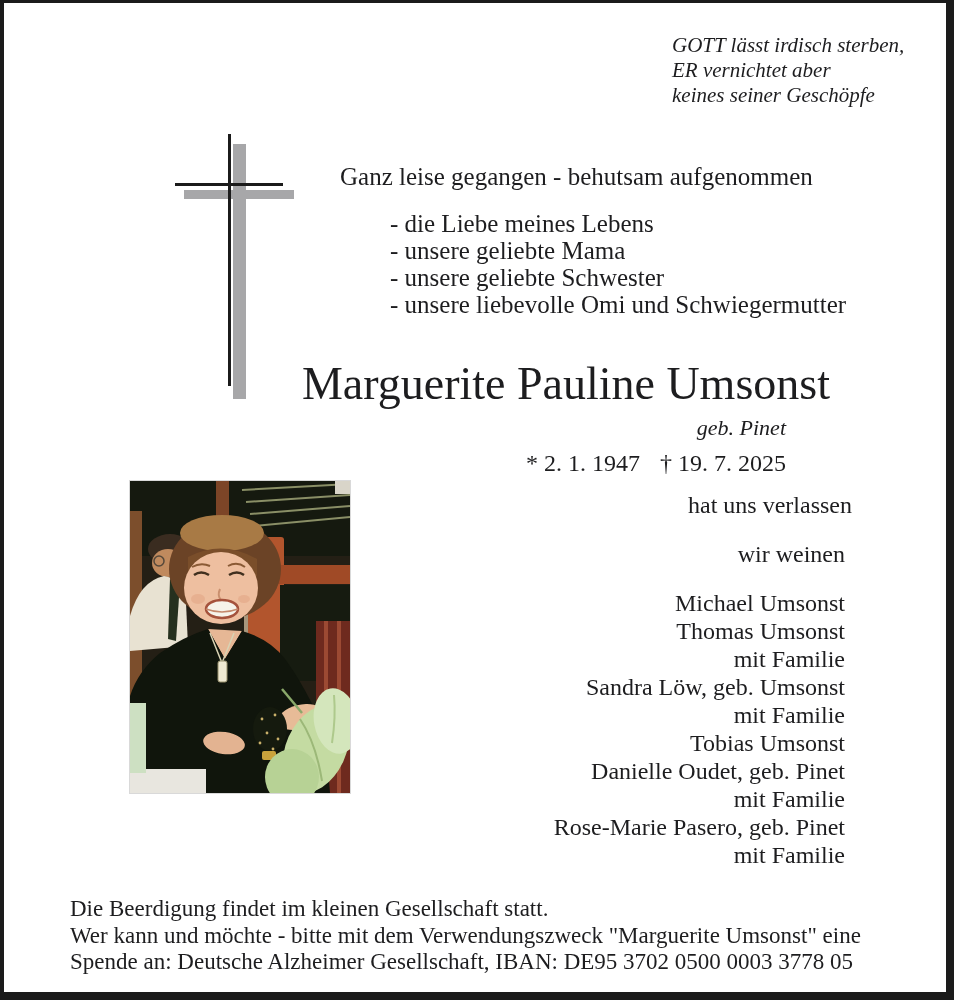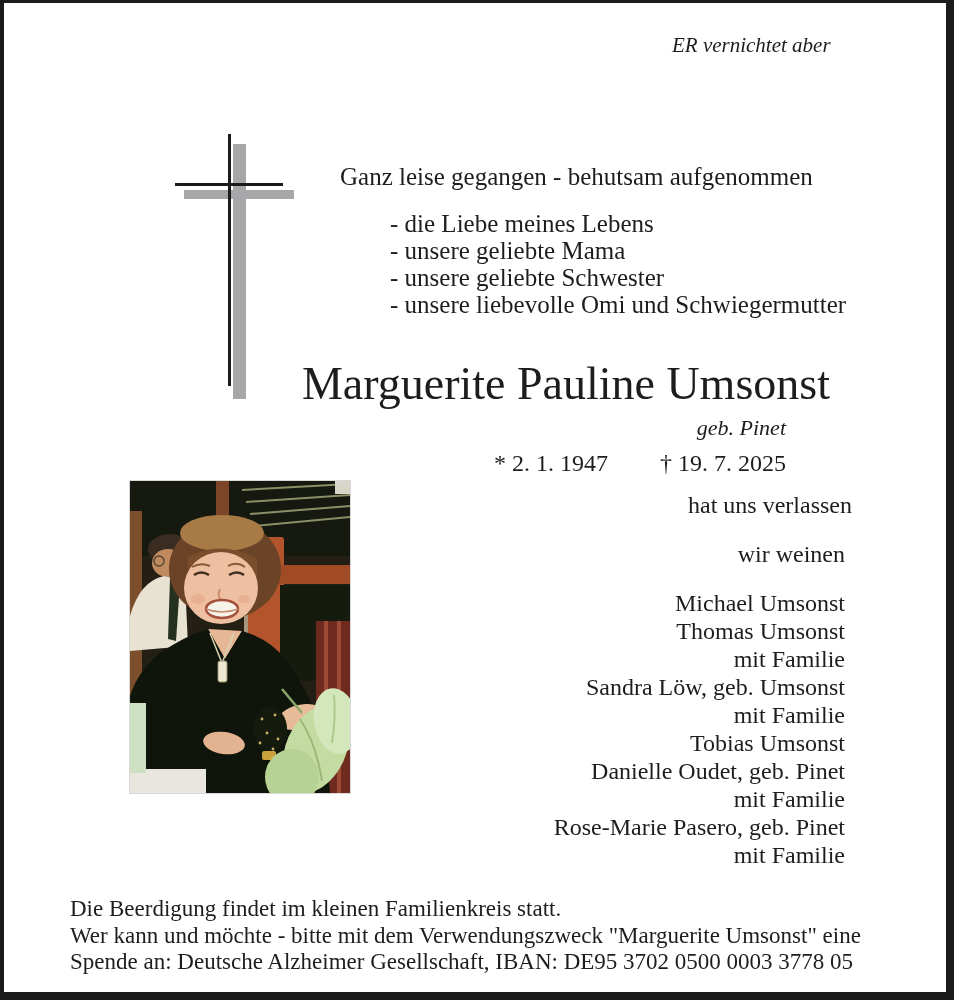--- a/index.html
+++ b/index.html
@@ -31,41 +31,43 @@
 
   
   .opening-line{left:336px;top:160px;font-size:25px;white-space:nowrap;}
   .opening-list{left:386px;top:207px;font-size:25px;line-height:27px;white-space:nowrap;}
 
   
   .center-block{left:276px;top:356px;width:550px;text-align:right;}
   .name{font-size:46px;line-height:50px;white-space:nowrap;}
   .maiden{font-size:22px;line-height:24px;margin-top:7px;padding-right:44px;font-style:italic;}
   .dates{font-size:24px;line-height:26px;margin-top:10px;padding-right:44px;white-space:nowrap;}
-  .dates .birth{margin-right:52px;}
+  .dates .birth{margin-right:20px;}
 
   
   .farewell-1{right:94px;top:489px;font-size:24px;white-space:nowrap;}
   .farewell-2{right:101px;top:538px;font-size:24px;white-space:nowrap;}
   .mourners{right:101px;top:586px;font-size:24px;line-height:28px;text-align:right;white-space:nowrap;}
 
   
   .footer{left:66px;top:893px;font-size:23px;line-height:26.5px;white-space:nowrap;}
 
   
   .photo{left:126px;top:478px;width:220px;height:312px;box-shadow:0 0 0 1px #d9d9d9;}
   .photo svg{display:block;width:100%;height:100%;}
 </style>
 </head>
 <body>
 
 <div class="page">
 
   <div class="abs quote">
+    <div>GOTT lässt irdisch sterben,</div>
     <div>ER vernichtet aber</div>
+    <div>keines seiner Geschöpfe</div>
   </div>
 
   <div class="abs cross">
     <div class="bar bar-gray-v"></div>
     <div class="bar bar-gray-h"></div>
     <div class="bar bar-black-v"></div>
     <div class="bar bar-black-h"></div>
   </div>
 
   <div class="abs opening-line">Ganz leise gegangen - behutsam aufgenommen</div>
@@ -176,18 +178,18 @@
     <div>Sandra Löw, geb. Umsonst</div>
     <div>mit Familie</div>
     <div>Tobias Umsonst</div>
     <div>Danielle Oudet, geb. Pinet</div>
     <div>mit Familie</div>
     <div>Rose-Marie Pasero, geb. Pinet</div>
     <div>mit Familie</div>
   </div>
 
   <div class="abs footer">
-    <div>Die Beerdigung findet im kleinen Familienkreis statt.</div>
+    <div>Die Beerdigung findet im kleinen Gesellschaft statt.</div>
     <div>Wer kann und möchte - bitte mit dem Verwendungszweck "Marguerite Umsonst" eine</div>
     <div>Spende an: Deutsche Alzheimer Gesellschaft, IBAN: DE95 3702 0500 0003 3778 05</div>
   </div>
 
 </div>
 
 </body></html>

